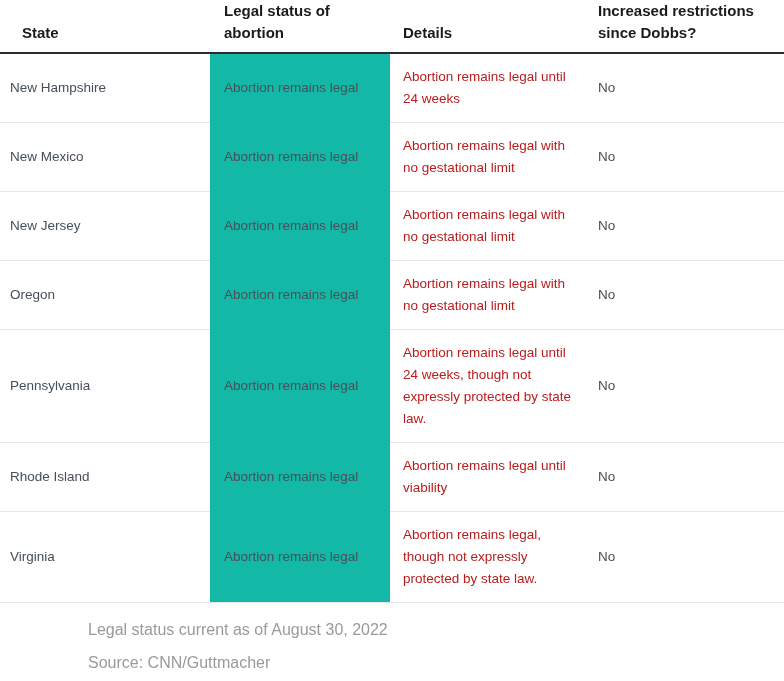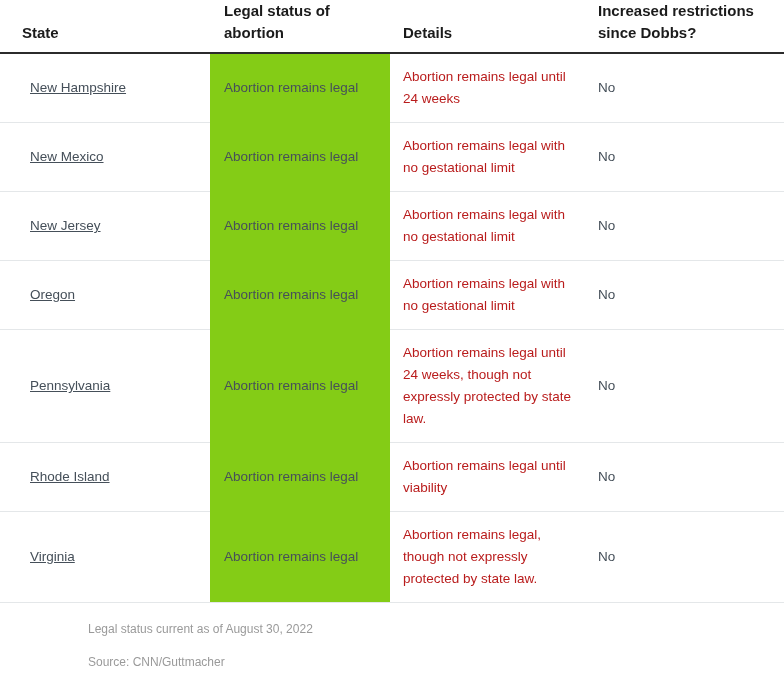--- a/index.html
+++ b/index.html
@@ -68,29 +68,28 @@
     border-bottom: 1px solid #e4e7e9;
     padding-top: 12px;
     padding-bottom: 12px;
     background: #ffffff;
   }
   tbody tr:last-child td {
     border-bottom: 1px solid #e4e7e9;
   }
 
   td.cell-state {
-    padding-left: 30px;
+    padding-left: 10px;
     padding-right: 12px;
     color: #454f59;
-    text-decoration: underline;
   }
   td.cell-status {
     padding-left: 14px;
     padding-right: 10px;
-    background: #84cc16;
+    background: #14b8a6;
     color: #46505a;
     border-bottom: none;
   }
   td.cell-details {
     padding-left: 13px;
     padding-right: 18px;
     color: #b91c1c;
   }
   td.cell-restriction {
     padding-left: 3px;
@@ -100,21 +99,21 @@
 
   .footnotes {
     position: absolute;
     left: 0;
     top: 621px;
     width: 784px;
     padding-left: 88px;
     box-sizing: border-box;
   }
   .footnote {
-    font-size: 12px;
+    font-size: 16px;
     line-height: 17px;
     color: #9a9a9a;
     margin: 0 0 16px 0;
   }
   .footnote:last-child { margin-bottom: 4px; }
 </style>
 </head>
 <body>
 
 <div class="page">

